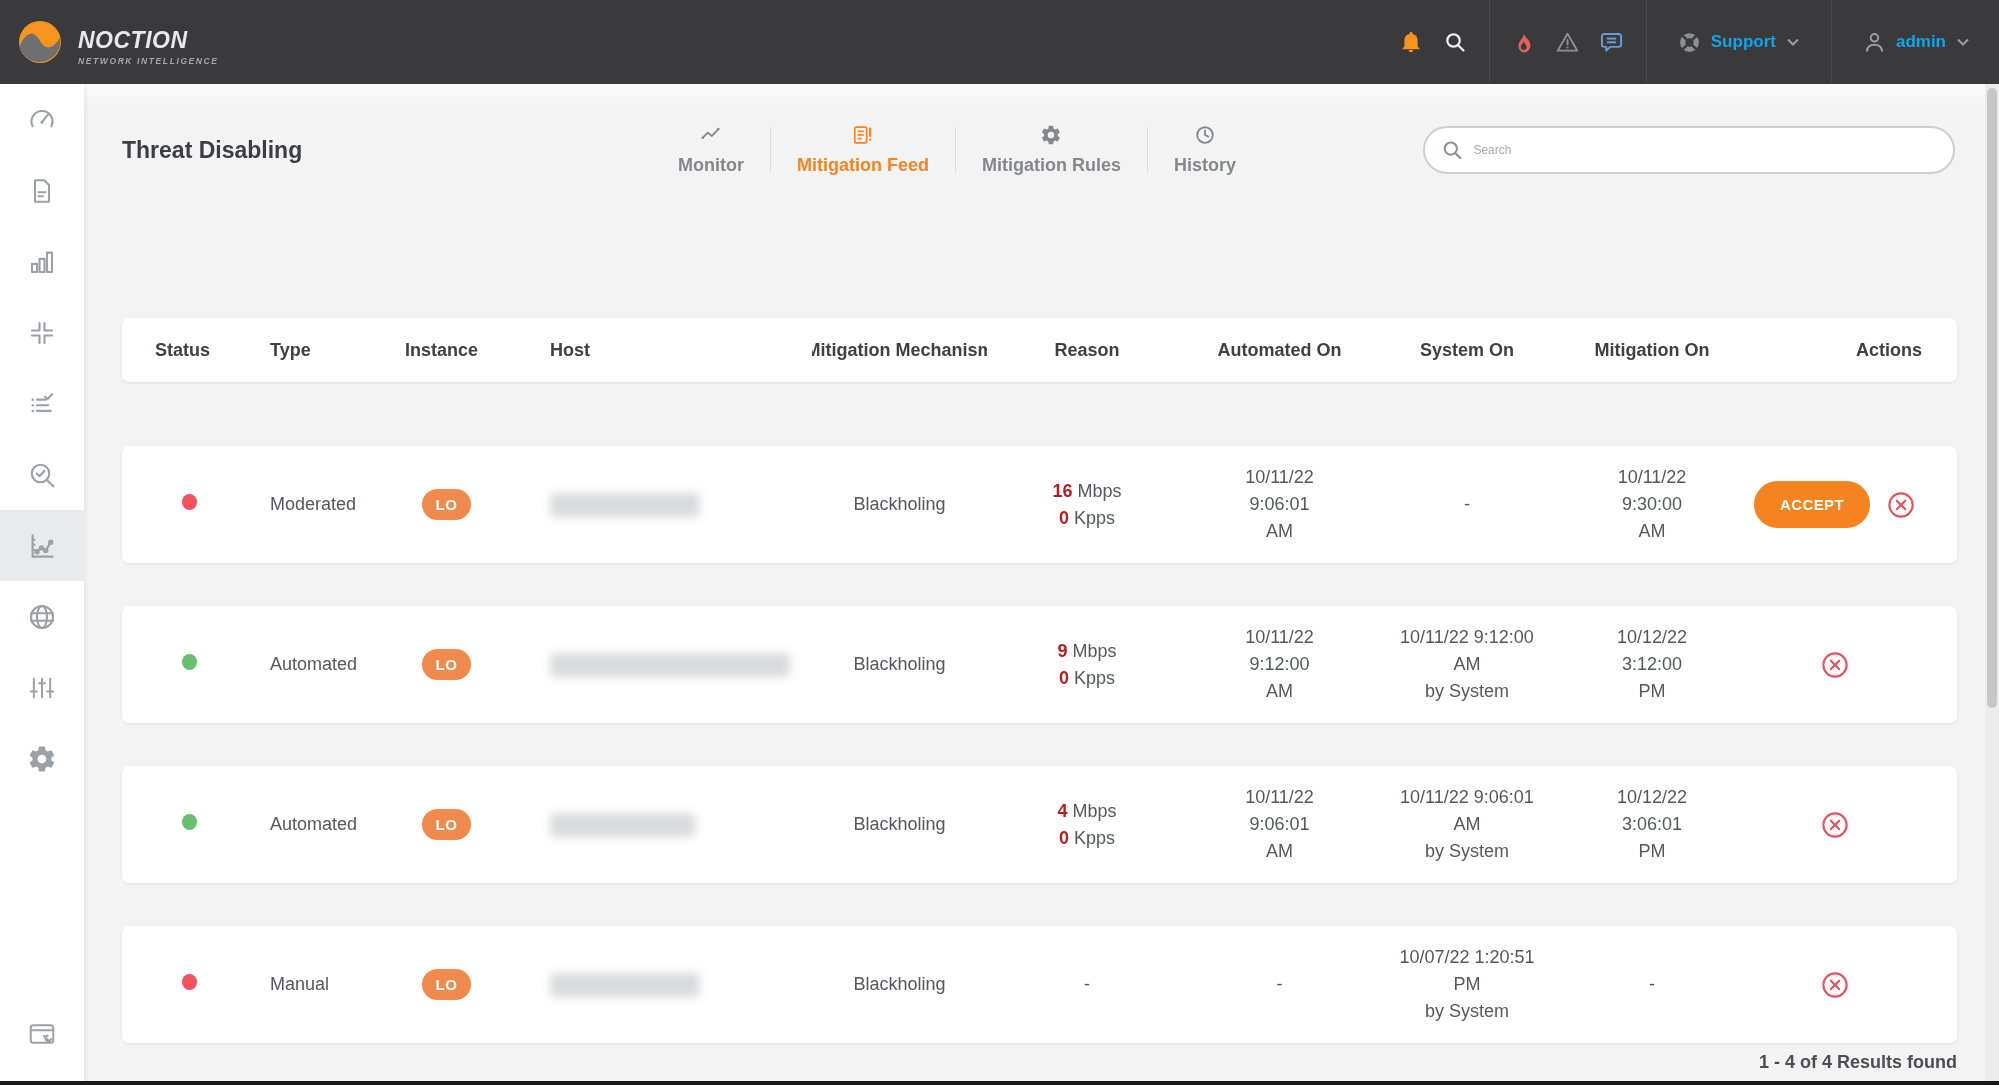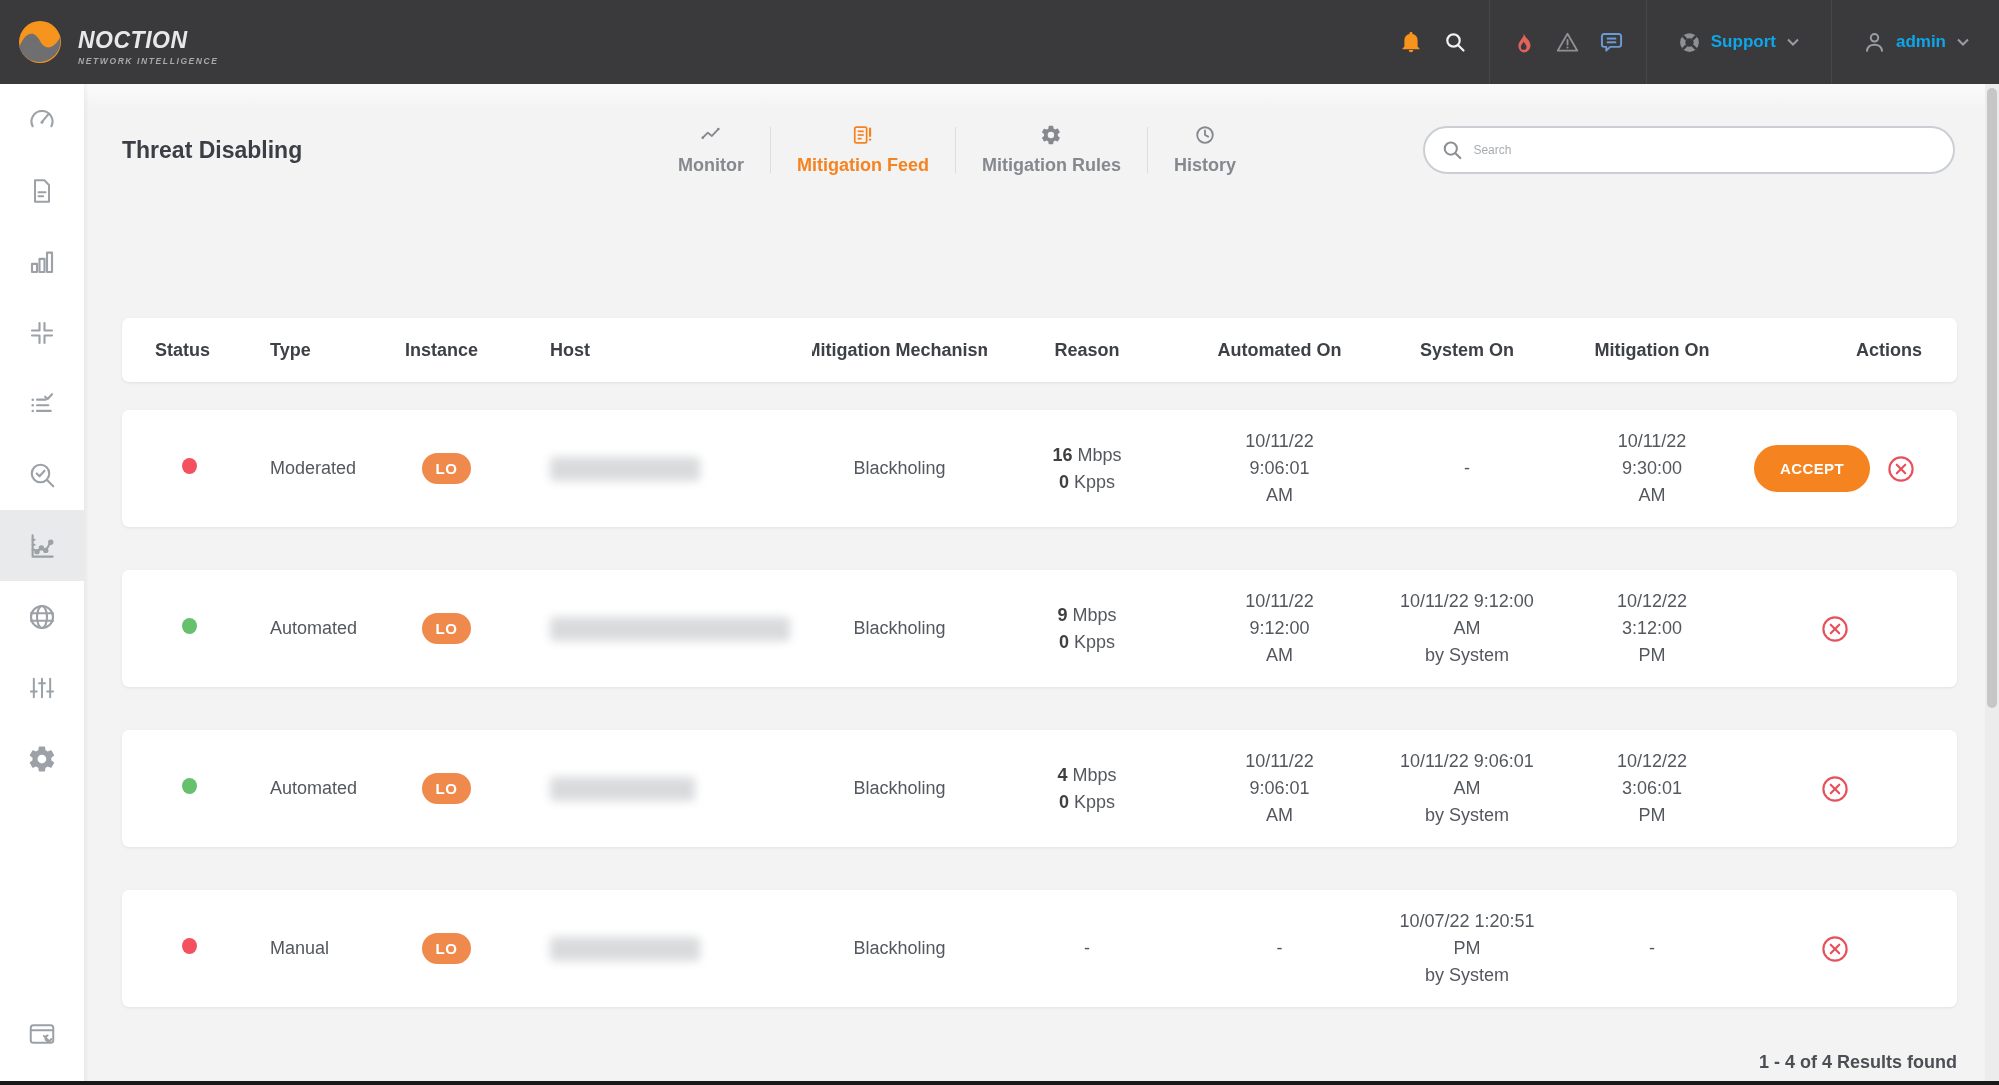--- a/index.html
+++ b/index.html
@@ -42,39 +42,39 @@
   .sum-group { display:flex; align-items:center; gap:16px; cursor:pointer; }
   .pill { min-width:60px; height:41px; border-radius:21px; display:flex; align-items:center; justify-content:center; font-size:20px; font-weight:bold; }
   .pill.orange { background:#fce8cd; color:#f5921e; }
   .pill.pink { background:#f8d7d9; color:#ee5f6b; }
   .sum-label.orange { color:#f5921e; font-size:19px; font-weight:bold; }
   .sum-label.pink { color:#f0828c; font-size:19px; }
 
   
   .table-wrap { position:absolute; left:38px; top:234px; width:1835px; }
   .grid { display:grid; grid-template-columns:110px 140px 125px 290px 175px 200px 185px 190px 180px 190px; align-items:center; padding:0 25px; }
-  .thead { background:#fff; border-radius:7px; height:64px; box-shadow:0 1px 3px rgba(0,0,0,.08); margin-bottom:28px; }
+  .thead { background:#fff; border-radius:7px; height:64px; box-shadow:0 1px 3px rgba(0,0,0,.08); margin-bottom:64px; }
   .th { font-size:18px; font-weight:bold; color:#3d4146; }
   .th.c, .td.c { text-align:center; }
   .th.r, .td.r { text-align:right; }
   .th.pad, .td.pad { padding-left:8px; }
   .th.pad2 { padding-left:13px; }
   .th.pad3 { padding-left:28px; }
   .th-clip { display:flex; justify-content:center; overflow:hidden; white-space:nowrap; }
   .th-clip span { flex:0 0 auto; }
 
   .trow { background:#fff; border-radius:7px; height:117px; box-shadow:0 1px 3px rgba(0,0,0,.07); margin-bottom:43px; }
   .td { font-size:18px; color:#54585e; }
   .dot { display:inline-block; width:15px; height:16px; border-radius:50%; margin-left:35px; }
   .dot.red { background:#f4515f; }
   .dot.green { background:#67c06d; }
   .type-cell { padding-left:13px; }
   .lo-badge { display:inline-flex; align-items:center; justify-content:center; width:49px; height:31px; border-radius:16px; background:#ef8a4c; color:#fff; font-size:15px; font-weight:bold; margin-left:25px; letter-spacing:.5px; }
   .host-blur { height:24px; border-radius:4px; background:#b9bcc0; filter:blur(5px); opacity:.55; margin-left:28px; }
-  .reason-line b, .date-line b { font-weight:bold; color:#404040; }
+  .reason-line b, .date-line b { font-weight:bold; color:#b91c1c; }
   .lines { line-height:1.5; text-align:center; }
   .actions-cell { display:flex; align-items:center; justify-content:center; gap:16px; padding-right:4px; }
   .accept-btn { border:none; background:#f5831f; color:#fff; font-size:15px; font-weight:bold; letter-spacing:.4px; padding:0 26px; height:47px; border-radius:24px; cursor:pointer; font-family:inherit; }
   .cancel-btn { background:none; border:none; cursor:pointer; padding:0; display:flex; }
 
   .footer-note { position:absolute; left:38px; top:968px; width:1835px; text-align:right; font-size:18px; font-weight:bold; color:#4b4f54; }
 
   
   .scrollbar { position:absolute; right:0; top:84px; width:14px; height:1001px; background:#ececec; z-index:40; }
   .scroll-thumb { position:absolute; left:2px; top:4px; width:10px; height:620px; border-radius:5px; background:#c6c6c6; }

